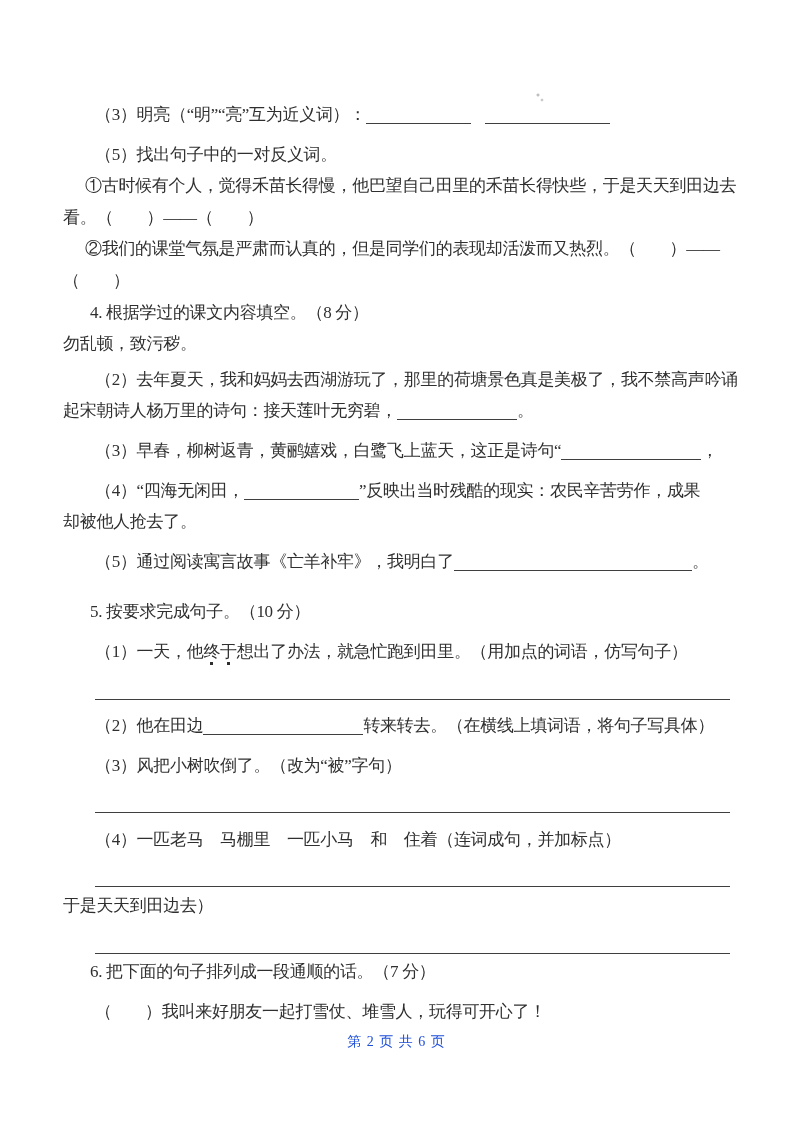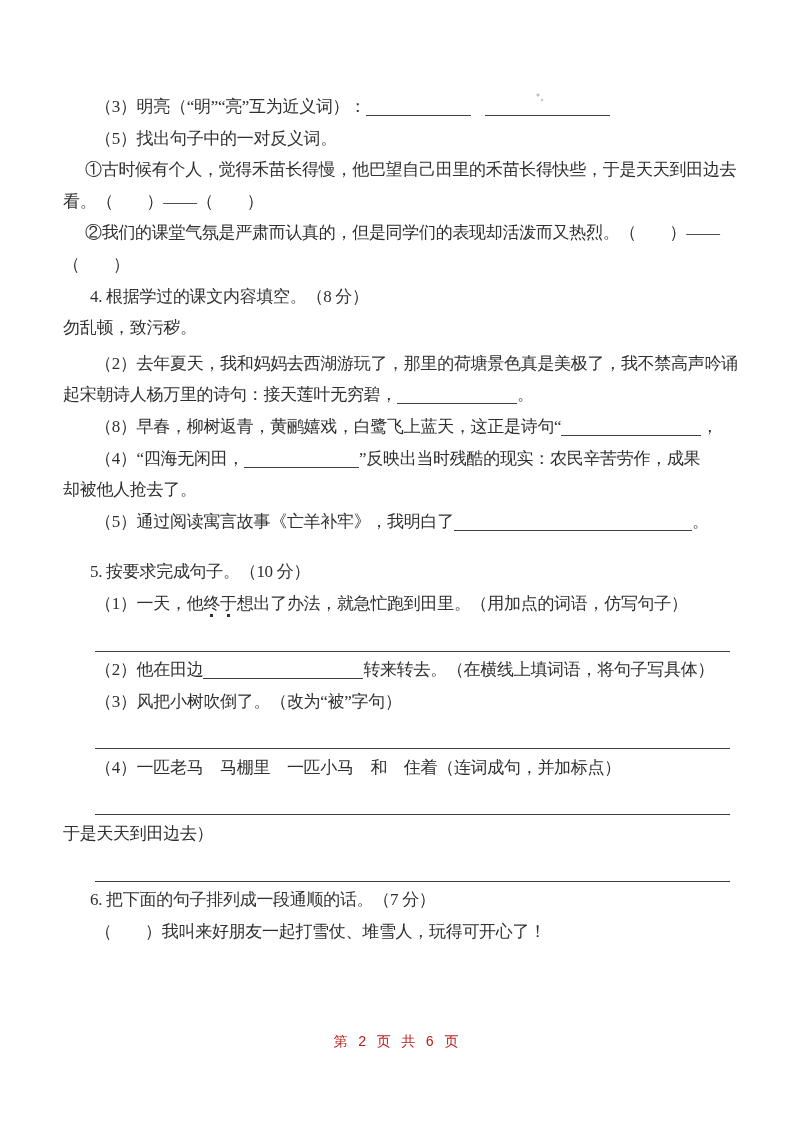--- a/index.html
+++ b/index.html
@@ -13,21 +13,21 @@
   }
   .content{padding:91px 63px 0 63px;}
   .ln{
     margin:0;
     font-size:17px;
     line-height:31.6px;
     height:31.6px;
     letter-spacing:-0.3px;
     white-space:nowrap;
   }
-  .ln.sub{padding-left:32px;}
+  .ln.sub{padding-left:32px;margin-top:8px;}
   .ln.num{padding-left:27px;}
   .ln.circ{padding-left:22px;}
   .ln.flush{padding-left:0;}
   .ln.mt4{margin-top:4px;text-align:center;}
   .ln.mt3{margin-top:19px;}
   .ln.ansline{margin-top:7px;margin-bottom:-4px;}
   .t{color:#2f2f2f;}
   .emph{
     background-image:radial-gradient(circle,#2f2f2f 1.5px,rgba(0,0,0,0) 2px);
     background-size:1em 5px;
@@ -41,22 +41,21 @@
     border-bottom:1.5px solid #3f3f3f;
     vertical-align:-4px;
   }
   .gap{display:inline-block;height:1px;}
   .footer{
     position:absolute;
     left:0;top:1033px;width:100%;
     text-align:center;
     font-size:14px;
     letter-spacing:1px;
-    color:#b91c1c;
-    font-family:Liberation Mono, monospace;
+    color:#1d4ed8;
   }
   .artifact{
     position:absolute;left:534px;top:92px;
     width:12px;height:12px;
     background-image:radial-gradient(circle at 4px 3px,#bfbfbf 1.2px,rgba(0,0,0,0) 1.8px),
                      radial-gradient(circle at 8px 8px,#c9c9c9 1.1px,rgba(0,0,0,0) 1.7px);
   }
 </style>
 </head>
 <body>
@@ -66,21 +65,21 @@
       <p class="ln sub"><span class="t">（3）明亮（“明”“亮”互为近义词）：</span><span class="blank" style="width: 105px;"></span><span class="gap" style="width: 14px;"></span><span class="blank" style="width: 125px;"></span></p>
       <p class="ln sub"><span class="t">（5）找出句子中的一对反义词。</span></p>
       <p class="ln circ"><span class="t">①古时候有个人，觉得禾苗长得慢，他巴望自己田里的禾苗长得快些，于是天天到田边去</span></p>
       <p class="ln flush"><span class="t">看。（　　）——（　　）</span></p>
       <p class="ln circ"><span class="t">②我们的课堂气氛是严肃而认真的，但是同学们的表现却活泼而又热烈。（　　）——</span></p>
       <p class="ln flush"><span class="t">（　　）</span></p>
       <p class="ln num"><span class="t">4. 根据学过的课文内容填空。（8 分）</span></p>
       <p class="ln flush"><span class="t">勿乱顿，致污秽。</span></p>
       <p class="ln sub mt4"><span class="t">（2）去年夏天，我和妈妈去西湖游玩了，那里的荷塘景色真是美极了，我不禁高声吟诵</span></p>
       <p class="ln flush"><span class="t">起宋朝诗人杨万里的诗句：接天莲叶无穷碧，</span><span class="blank" style="width: 120px;"></span><span class="t">。</span></p>
-      <p class="ln sub"><span class="t">（8）早春，柳树返青，黄鹂嬉戏，白鹭飞上蓝天，这正是诗句“</span><span class="blank" style="width: 140px;"></span><span class="t">，</span></p>
+      <p class="ln sub"><span class="t">（3）早春，柳树返青，黄鹂嬉戏，白鹭飞上蓝天，这正是诗句“</span><span class="blank" style="width: 140px;"></span><span class="t">，</span></p>
       <p class="ln sub"><span class="t">（4）“四海无闲田，</span><span class="blank" style="width: 115px;"></span><span class="t">”反映出当时残酷的现实：农民辛苦劳作，成果</span></p>
       <p class="ln flush"><span class="t">却被他人抢去了。</span></p>
       <p class="ln sub"><span class="t">（5）通过阅读寓言故事《亡羊补牢》，我明白了</span><span class="blank" style="width: 238px;"></span><span class="t">。</span></p>
       <p class="ln num mt3"><span class="t">5. 按要求完成句子。（10 分）</span></p>
       <p class="ln sub"><span class="t">（1）一天，他</span><span class="t emph">终于</span><span class="t">想出了办法，就急忙跑到田里。（用加点的词语，仿写句子）</span></p>
       <p class="ln sub ansline"><span class="blank" style="width: 635px;"></span></p>
       <p class="ln sub"><span class="t">（2）他在田边</span><span class="blank" style="width: 160px;"></span><span class="t">转来转去。（在横线上填词语，将句子写具体）</span></p>
       <p class="ln sub"><span class="t">（3）风把小树吹倒了。（改为“被”字句）</span></p>
       <p class="ln sub ansline"><span class="blank" style="width: 635px;"></span></p>
       <p class="ln sub"><span class="t">（4）一匹老马　马棚里　一匹小马　和　住着（连词成句，并加标点）</span></p>

